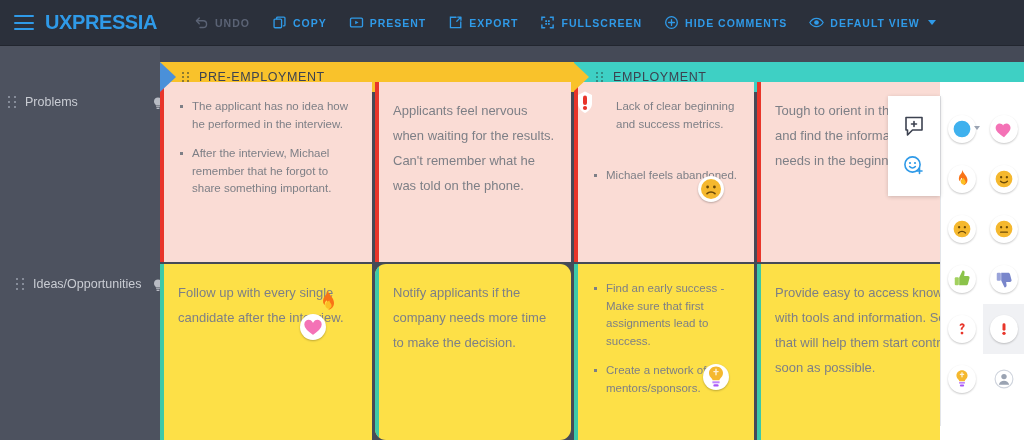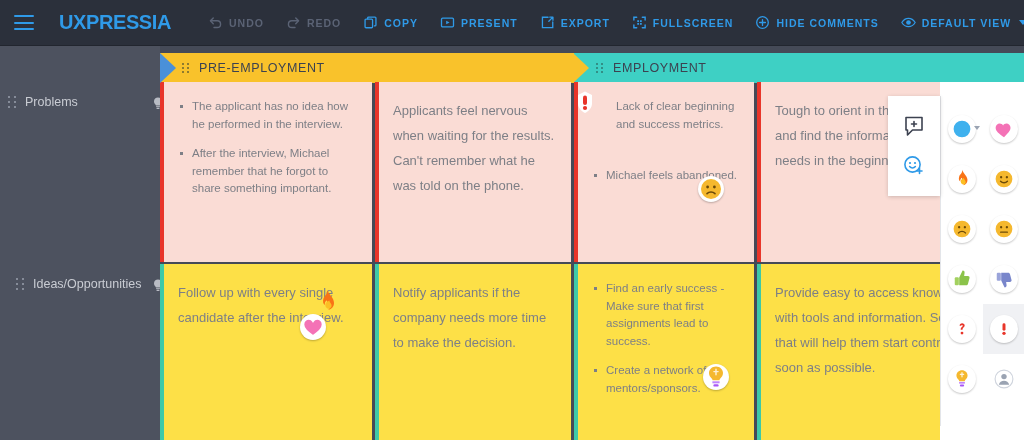--- a/index.html
+++ b/index.html
@@ -12,21 +12,21 @@
   }
 
   
   .topbar {
     position: absolute; top: 0; left: 0;
     width: 1024px; height: 46px;
     background: #2b303b;
     display: flex; align-items: center;
     border-bottom: 1px solid #22262f;
   }
-  .brand { display: flex; align-items: center; padding-left: 14px; gap: 25px; }
+  .brand { display: flex; align-items: center; padding-left: 14px; gap: 11px; }
   .hamburger { width: 20px; height: 15px; display: flex; flex-direction: column;
                justify-content: space-between; cursor: pointer; }
   .hamburger i { display: block; height: 2px; background: #2f9ae8; border-radius: 1px; }
   .logo {
     color: #2f9ae8; font-size: 20px; font-weight: bold;
     letter-spacing: -0.4px; font-family: "Liberation Sans", sans-serif;
   }
 
   .tools { display: flex; align-items: center; margin-left: 26px; }
   .tool {
@@ -64,21 +64,21 @@
     gap: 2px 3px;
   }
   .grip s { display: block; width: 2px; height: 2px; background: #9aa0ad; border-radius: 50%; }
   .rail-label {
     flex: 1; margin-left: 8px;
     color: #c9ccd3; font-size: 12.5px; line-height: 16px;
   }
   .bulb-mini { flex: 0 0 10px; margin-top: 2px; }
 
   
-  .stages { position: absolute; left: 160px; top: 3px; width: 723px; height: 36px; }
+  .stages { position: absolute; left: 160px; top: 12px; width: 723px; height: 36px; }
   .stage {
     position: absolute; top: 4px; height: 30px;
     display: flex; align-items: center;
   }
   .stage .chev {
     position: absolute; right: -15px; top: 0;
     width: 0; height: 0; z-index: 2;
     border-top: 15px solid transparent; border-bottom: 15px solid transparent;
   }
   .stage-body {
@@ -199,29 +199,20 @@
   </div>
   <div class="tools">
       <div class="tool disabled">
         <span class="ic">
           <svg width="15" height="15" viewBox="0 0 16 16">
             <path d="M3.2 6.2h6.6a3.6 3.6 0 1 1 0 7.2H6.4" fill="none" stroke="currentColor" stroke-width="1.5" stroke-linecap="round"></path>
             <path d="M5.6 3.1 2.6 6.2l3 3.1" fill="none" stroke="currentColor" stroke-width="1.5" stroke-linecap="round" stroke-linejoin="round"></path>
           </svg>
         </span>
         <span>UNDO</span>
-      </div>
-      <div class="tool disabled">
-        <span class="ic">
-          <svg width="15" height="15" viewBox="0 0 16 16">
-            <path d="M12.8 6.2H6.2a3.6 3.6 0 1 0 0 7.2h3.4" fill="none" stroke="currentColor" stroke-width="1.5" stroke-linecap="round"></path>
-            <path d="M10.4 3.1l3 3.1-3 3.1" fill="none" stroke="currentColor" stroke-width="1.5" stroke-linecap="round" stroke-linejoin="round"></path>
-          </svg>
-        </span>
-        <span>REDO</span>
       </div>
       <div class="tool">
         <span class="ic">
           <svg width="15" height="15" viewBox="0 0 16 16">
             <rect x="2.2" y="4.4" width="8" height="9.2" rx="1" fill="none" stroke="currentColor" stroke-width="1.4"></rect>
             <path d="M5 4.4V3.2a1 1 0 0 1 1-1h6.8a1 1 0 0 1 1 1v7.4a1 1 0 0 1-1 1h-1.2" fill="none" stroke="currentColor" stroke-width="1.4"></path>
           </svg>
         </span>
         <span>COPY</span>
       </div>
@@ -412,21 +403,21 @@
                 <path d="M10.2 12.4c-1.3 1.1-2.1 2.6-1.8 4.3.3 1.7 1.6 2.8 3 3 1.6.2 3-1 3.2-2.6.3-2.3-2-3.1-2.3-5.5-.7.5-1.4 1-2.1.8z" fill="#fbbf24"></path>
               </svg>
             </div>
             <div class="sticker" style="left: 140px; top: 50px;">
               <svg width="22" height="20" viewBox="0 0 22 20">
                 <path d="M11 19C5.5 14.8 1.5 11.7 1.5 7.4 1.5 4.2 4 2 6.8 2 8.6 2 10.2 3 11 4.4 11.8 3 13.4 2 15.2 2 18 2 20.5 4.2 20.5 7.4c0 4.3-4 7.4-9.5 11.6z" fill="#f472b6" stroke="#fff" stroke-width="1.6"></path>
               </svg>
             </div>
           </div>
         </div>
-        <div class="cell" style="left: 215px; width: 196px;">
+        <div class="cell" style="left: 215px; width: 196px; border-radius: 11px;">
           <div class="accent"></div>
           <div class="cell-inner">
             <div class="txt">Notify applicants if the company needs more time to make the decision.</div>
           </div>
         </div>
         <div class="cell" style="left: 414px; width: 180px;">
           <div class="accent"></div>
           <div class="cell-inner">
             <ul class="bullets">
               <li>Find an early success - Make sure that first assignments lead to success.</li>

